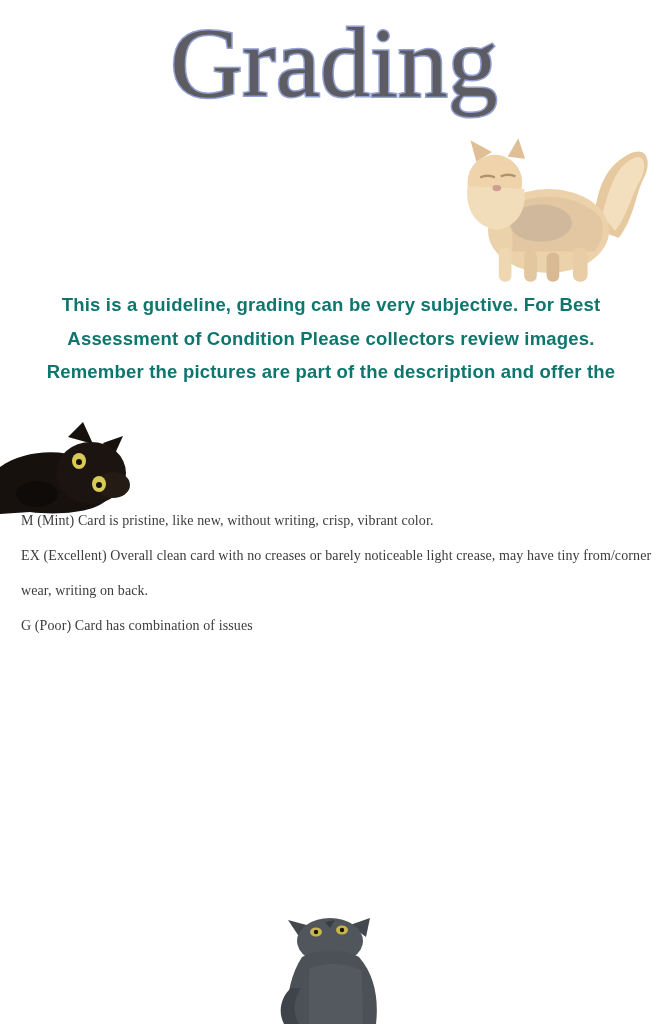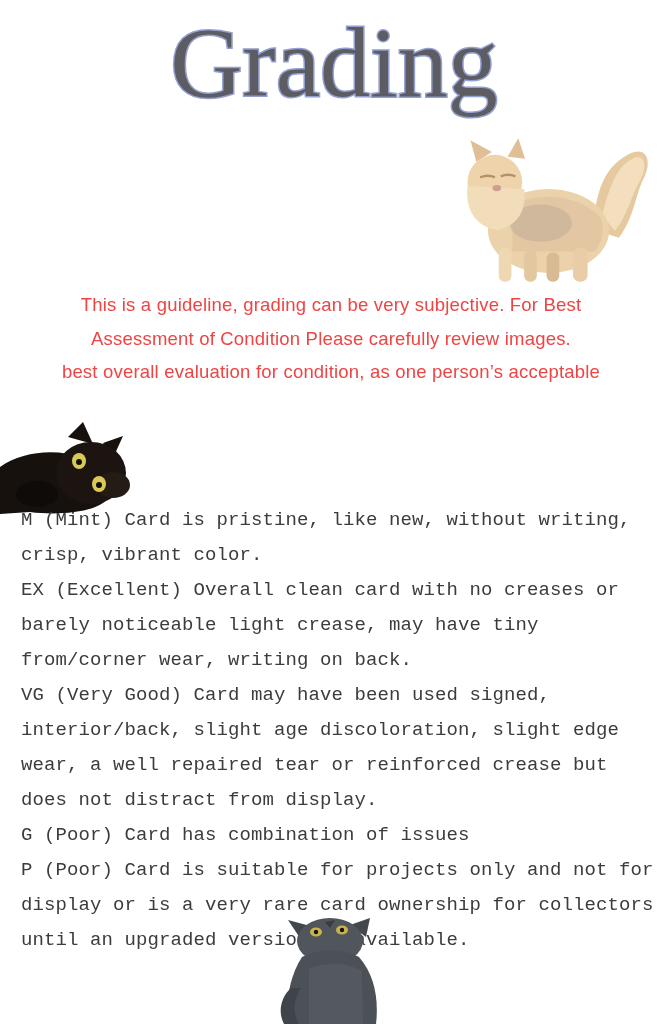--- a/index.html
+++ b/index.html
@@ -14,30 +14,30 @@
     position: absolute; top: 0; left: 0; width: 566px; height: 132px;
   }
   .cat-img { position: absolute; }
   .cat-cream { left: 448px; top: 133px; width: 205px; height: 152px; }
   .cat-black { left: 0px; top: 421px; width: 150px; height: 95px; }
   .cat-gray  { left: 278px; top: 918px; width: 115px; height: 106px; }
   .intro {
     position: absolute; top: 288px; left: 0; width: 662px;
     text-align: center;
     font-family: "Liberation Sans", sans-serif;
-    font-weight: 400;
+    font-weight: 700;
     font-size: 18.5px;
-    color: #ef4444;
+    color: #0f766e;
     letter-spacing: 0.2px;
   }
   .intro .line { line-height: 33.5px; white-space: nowrap; }
   .grades {
     position: absolute; top: 503px; left: 21px; width: 636px;
-    font-family: Liberation Mono, monospace;
-    font-size: 19px;
+    font-family: Liberation Serif, serif;
+    font-size: 14px;
     line-height: 35px;
     color: #3c3c3e;
     letter-spacing: 0.1px;
   }
   .grades p { margin: 0; }
 </style>
 </head>
 <body>
 
 <div class="title-wrap">
@@ -62,45 +62,43 @@
     <circle cx="48" cy="50" r="28" fill="#eed3ab"></circle>
     <path d="M20 54 C17 80 30 96 50 99 C70 96 81 80 78 57 Z" fill="#f2ddbb"></path>
     <path d="M33 45 q8 -3 15 0" stroke="#b09468" stroke-width="2.5" fill="none"></path>
     <path d="M54 44 q8 -3 15 0" stroke="#b09468" stroke-width="2.5" fill="none"></path>
     <ellipse cx="50" cy="56" rx="4.5" ry="3.2" fill="#cf9d92"></ellipse>
   </svg>
 </div>
 
 <div class="intro">
   <div class="line">This is a guideline, grading can be very subjective. For Best</div>
-  <div class="line">Assessment of Condition Please carefully review images.</div>
-  <div class="line">best overall evaluation for condition, as one person’s acceptable</div>
+  <div class="line">Assessment of Condition Please collectors review images.</div>
+  <div class="line">Remember the pictures are part of the description and offer the</div>
 </div>
 
 <div class="cat-img cat-black">
   <svg viewBox="0 0 150 95" width="150" height="95">
     <path d="M0 46 C22 30 58 27 82 37 C106 46 117 60 109 76 C100 91 60 95 30 91 L0 93 Z" fill="#17110e"></path>
     <path d="M68 16 L83 1 L93 23 Z" fill="#17110e"></path>
     <path d="M103 22 L123 15 L113 37 Z" fill="#17110e"></path>
     <ellipse cx="91" cy="52" rx="35" ry="31" fill="#1b1410"></ellipse>
     <ellipse cx="113" cy="64" rx="17" ry="13" fill="#251b15"></ellipse>
     <ellipse cx="79" cy="40" rx="7" ry="8" fill="#d9ca55"></ellipse>
     <circle cx="79" cy="41" r="3" fill="#120d0a"></circle>
     <ellipse cx="99" cy="63" rx="7" ry="8" fill="#d9ca55"></ellipse>
     <circle cx="99" cy="64" r="3" fill="#120d0a"></circle>
     <ellipse cx="37" cy="73" rx="21" ry="13" fill="#0f0b09"></ellipse>
   </svg>
 </div>
 
 <div class="grades">
   <p>M (Mint) Card is pristine, like new, without writing, crisp, vibrant color.</p>
   <p>EX (Excellent) Overall clean card with no creases or barely noticeable light crease, may have tiny from/corner wear, writing on back.</p>
-  <p>VG (Very Good) Card may have been used signed, interior/back, slight age discoloration, slight edge wear, a well repaired tear or reinforced crease but does not distract from display.</p>
   <p>G (Poor) Card has combination of issues</p>
-  <p>P (Poor) Card is suitable for projects only and not for display or is a very rare card ownership for collectors until an upgraded version is available.</p>
 </div>
 
 <div class="cat-img cat-gray">
   <svg viewBox="0 0 115 106" width="115" height="106">
     <path d="M22 20 L10 2 L36 9 Z" fill="#43484e"></path>
     <path d="M72 7 L92 0 L88 19 Z" fill="#43484e"></path>
     <ellipse cx="52" cy="23" rx="33" ry="23" fill="#51565c"></ellipse>
     <ellipse cx="38" cy="14" rx="6" ry="4.5" fill="#c9b44c"></ellipse>
     <circle cx="38" cy="14" r="2.2" fill="#15130f"></circle>
     <ellipse cx="64" cy="12" rx="6" ry="4.5" fill="#c9b44c"></ellipse>

